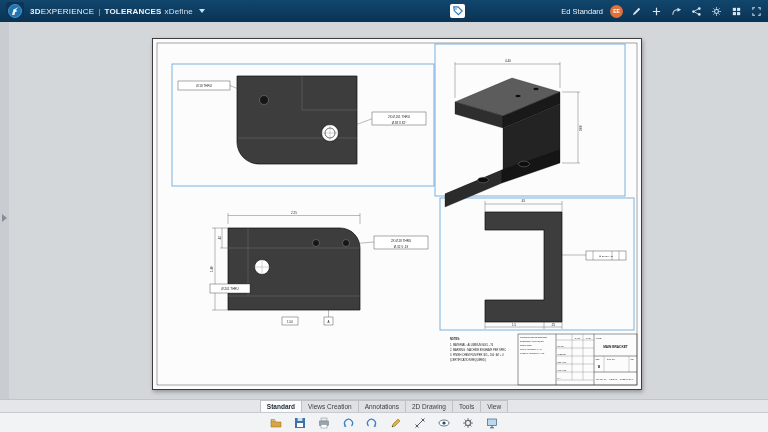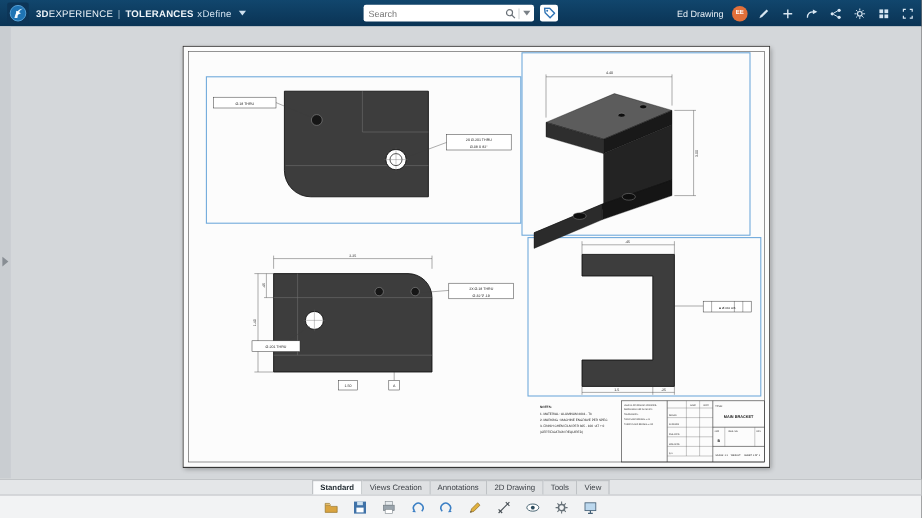--- a/index.html
+++ b/index.html
@@ -80,42 +80,29 @@
       </svg>
     </div>
     <div class="brand">
       <span><span class="b3d">3D</span><span class="bexp">EXPERIENCE</span></span>
       <span class="bsep">|</span>
       <span class="bsw">TOLERANCES</span>
       <span class="bws">xDefine</span>
       <span class="chev"></span>
     </div>
 
-    <div class="search-wrap">
-      <input placeholder="Search" style="">
-      <span class="search-mag">
-        <svg width="9" height="9" viewBox="0 0 10 10">
-            <circle cx="4" cy="4" r="2.8" fill="none" stroke="#6a7publica178" stroke-width="1.1" style="stroke:#6a7178"></circle>
-            <line x1="6.2" y1="6.2" x2="9" y2="9" stroke="#6a7178" stroke-width="1.2"></line>
-          </svg>
-      </span>
-      <span class="search-div"></span>
-      <span class="search-chev">
-          <i></i>
-        </span>
-    </div>
     <button class="tagbtn">
       <svg width="10" height="10" viewBox="0 0 12 12">
           <path d="M1,1 h5 l5,5 -4.5,4.5 -5,-5 Z" fill="none" stroke="#2f74b5" stroke-width="1.4"></path>
           <circle cx="3.6" cy="3.6" r="1" fill="#2f74b5"></circle>
         </svg>
     </button>
 
     <div class="user-cluster">
-      <span class="uname">Ed Drawing</span>
+      <span class="uname">Ed Standard</span>
       <span class="avatar">EE</span>
       <button class="tico">
         <svg width="11" height="11" viewBox="0 0 12 12">
             <polygon points="2,10 3,7.5 8.5,2 10,3.5 4.5,9" fill="#d8e6f2"></polygon>
           </svg>
       </button>
       <button class="tico">
         <svg width="11" height="11" viewBox="0 0 12 12">
             <path d="M6,2 V10 M2,6 H10" stroke="#d8e6f2" stroke-width="1.3"></path>
           </svg>

